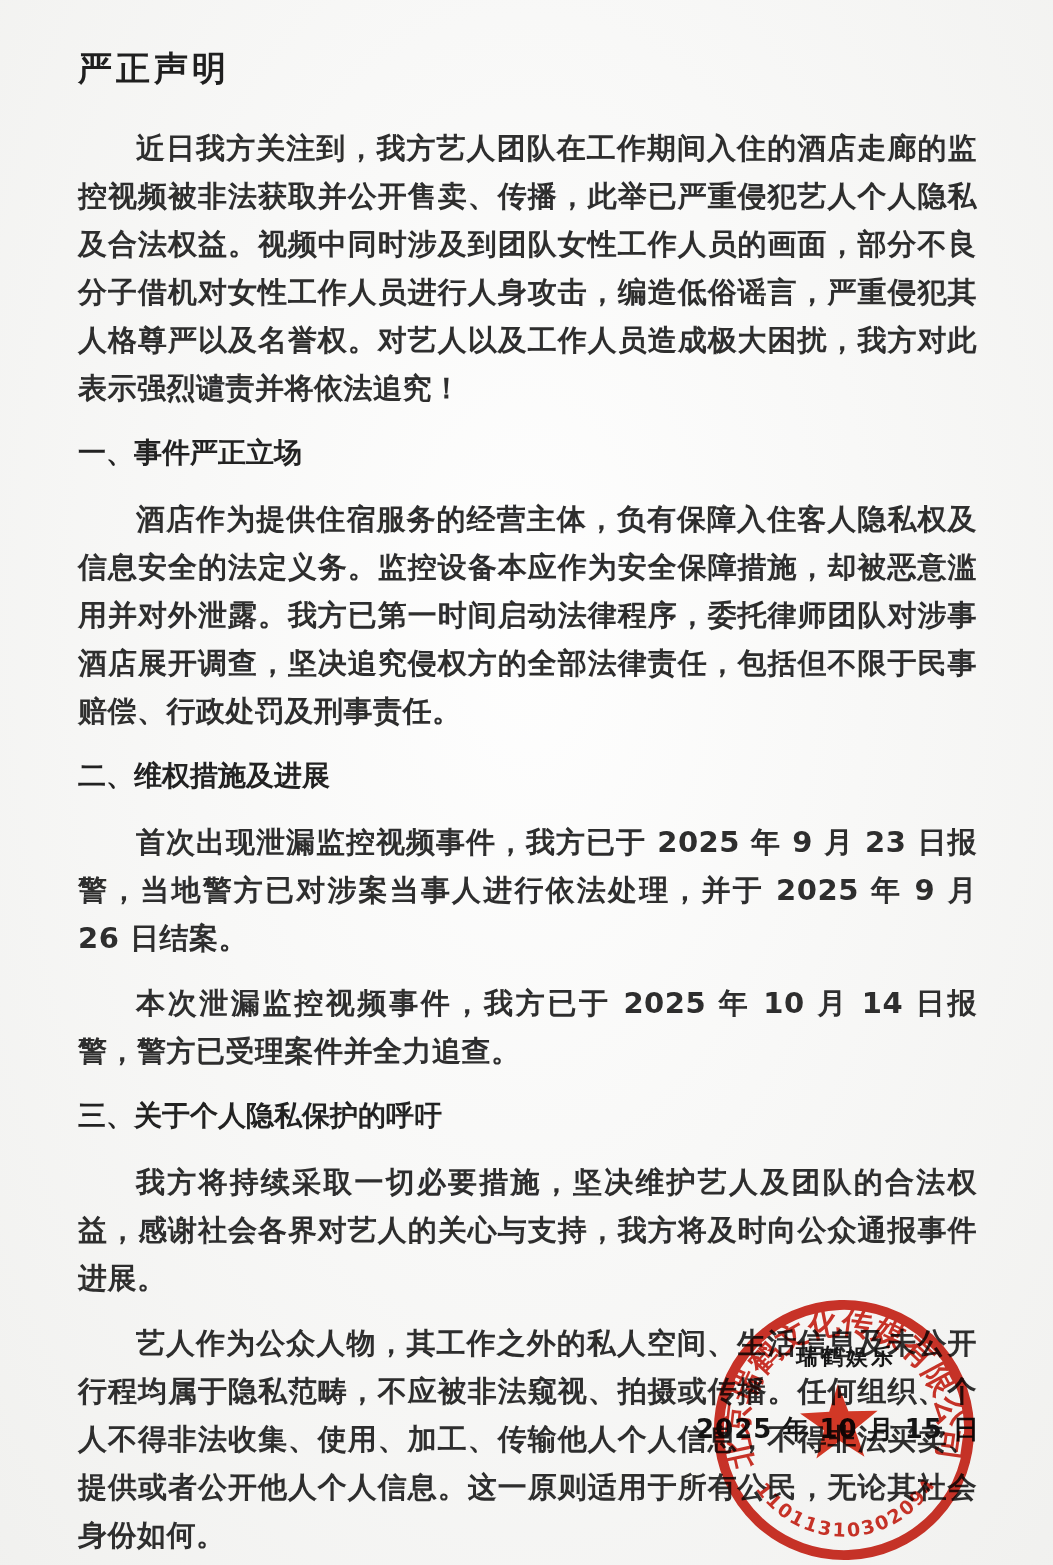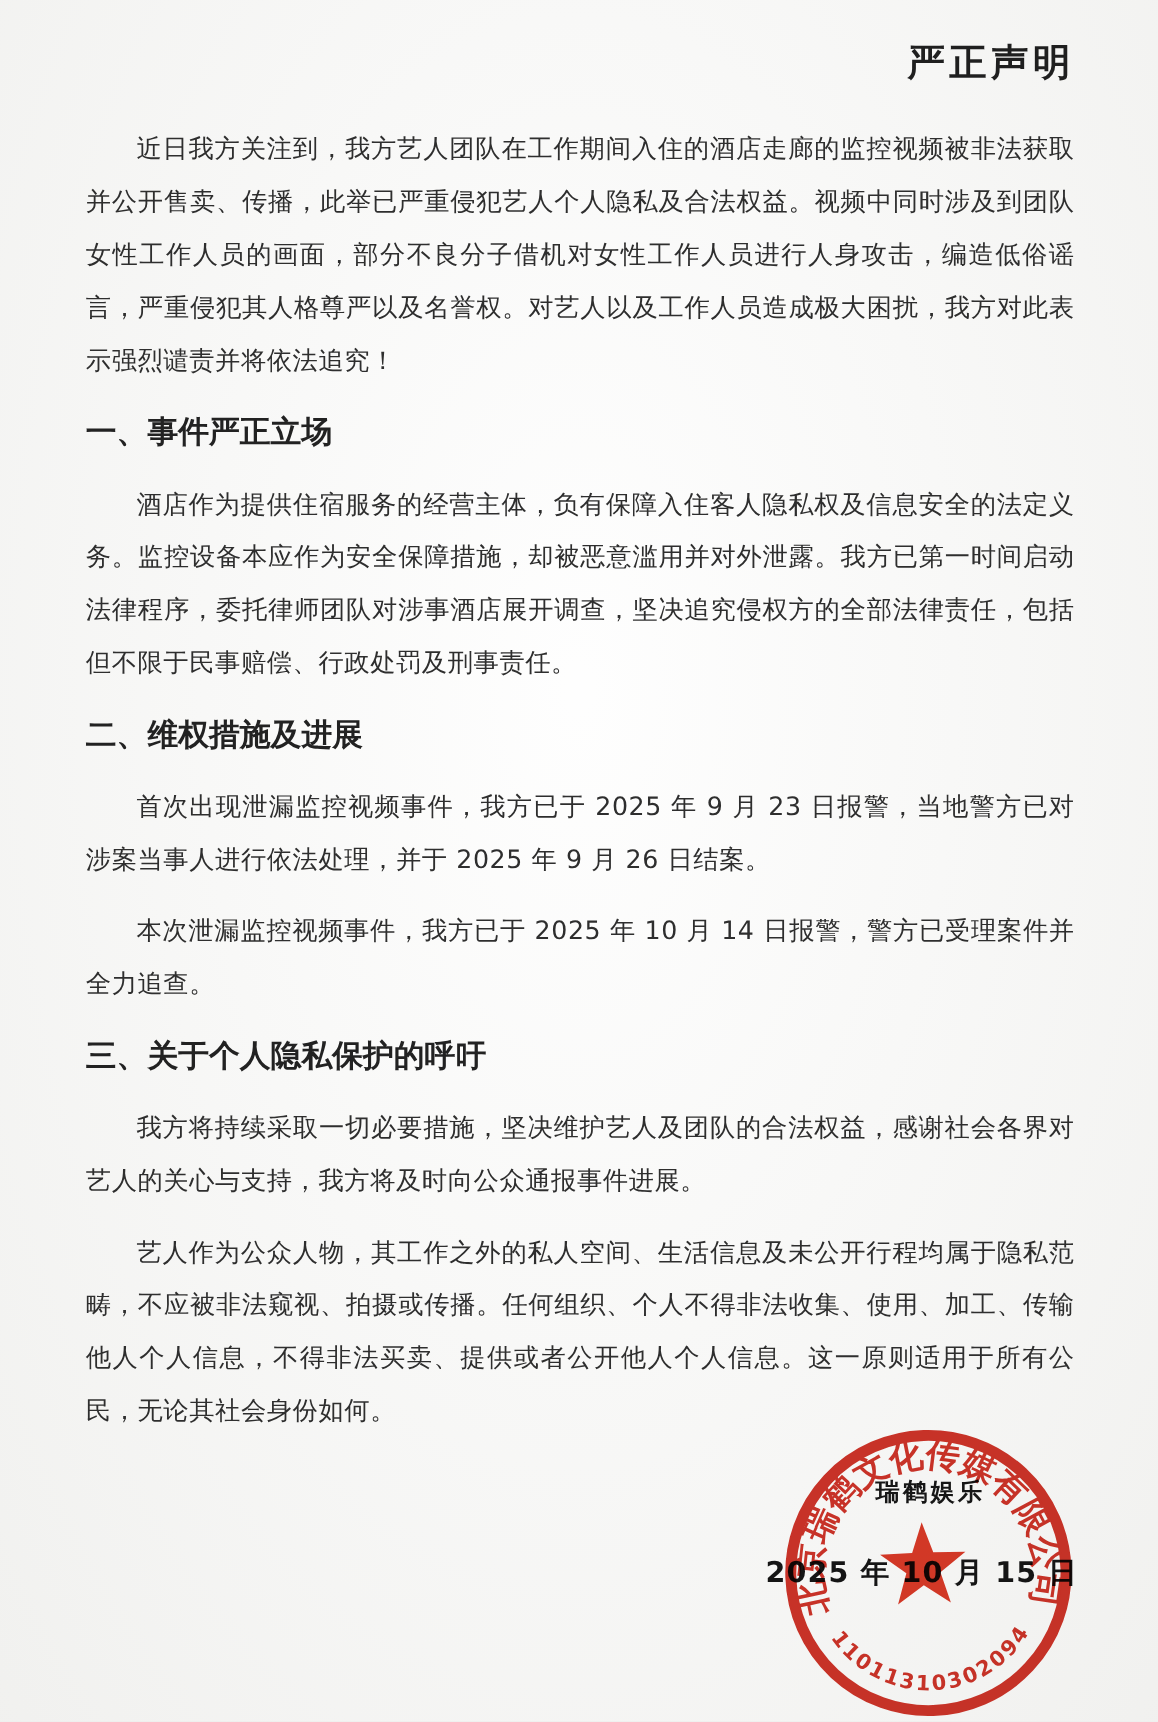--- a/index.html
+++ b/index.html
@@ -15,31 +15,31 @@
     box-sizing: border-box;
     padding: 34px 76px 0 78px;
     background:
       radial-gradient(ellipse at 50% 40%, rgba(255,255,255,0.9), rgba(240,240,238,0.9)),
       #f7f7f5;
     color: #2b2b2b;
     font-family: "DejaVu Sans", "Liberation Sans", sans-serif;
     overflow: hidden;
   }
   .doc-title {
-    margin: 0 0 32px 0;
-    text-align: right;
+    margin: 12px 0 32px 0;
+    text-align: left;
     font-size: 34px;
     font-weight: 700;
     letter-spacing: 4px;
     color: #1f1f1f;
   }
   .body-text {
     margin: 0 0 17px 0;
-    font-size: 23px;
-    font-weight: 400;
+    font-size: 29px;
+    font-weight: 700;
     line-height: 48px;
     text-align: justify;
     text-indent: 2em;
     letter-spacing: 0.5px;
     color: #2e2e2e;
   }
   .section-heading {
     margin: 15px 0 18px 0;
     font-size: 28px;
     font-weight: 700;

